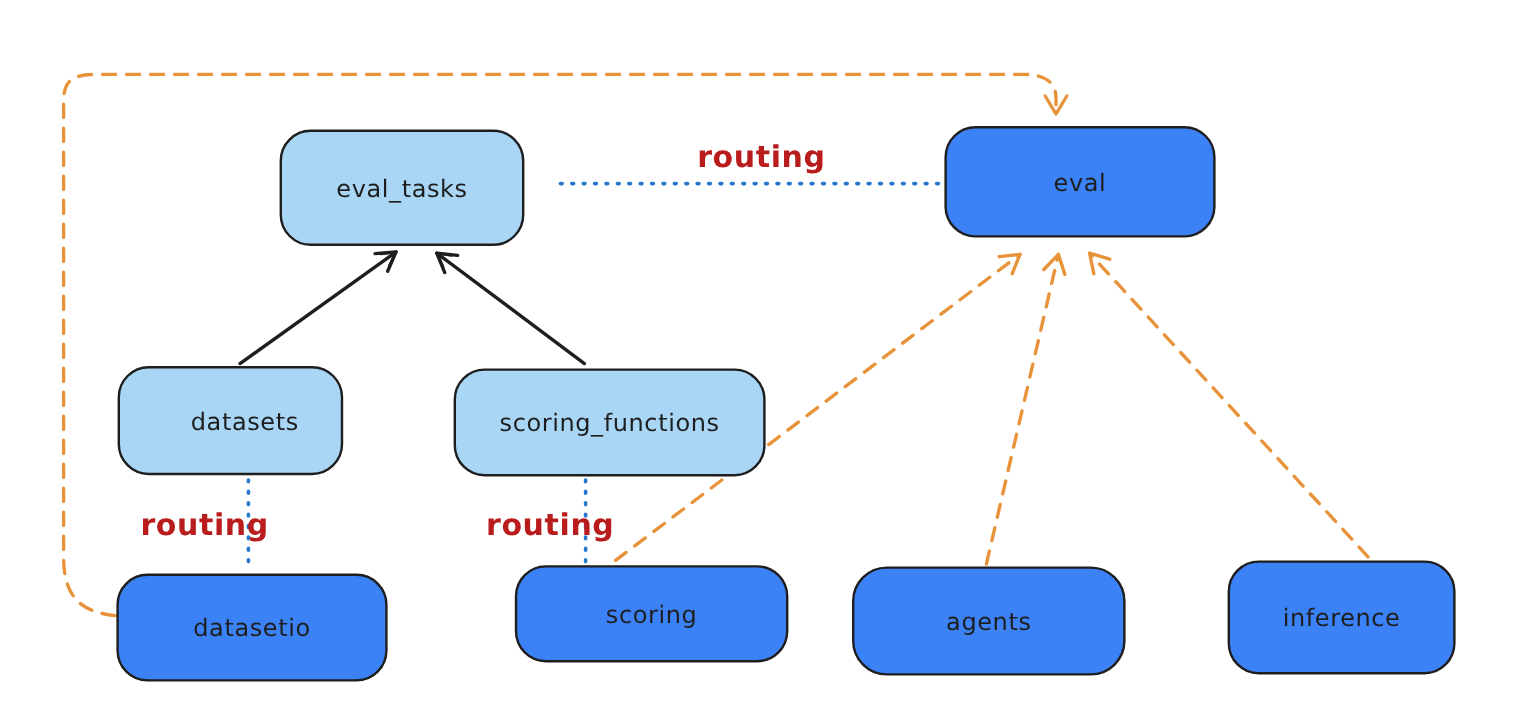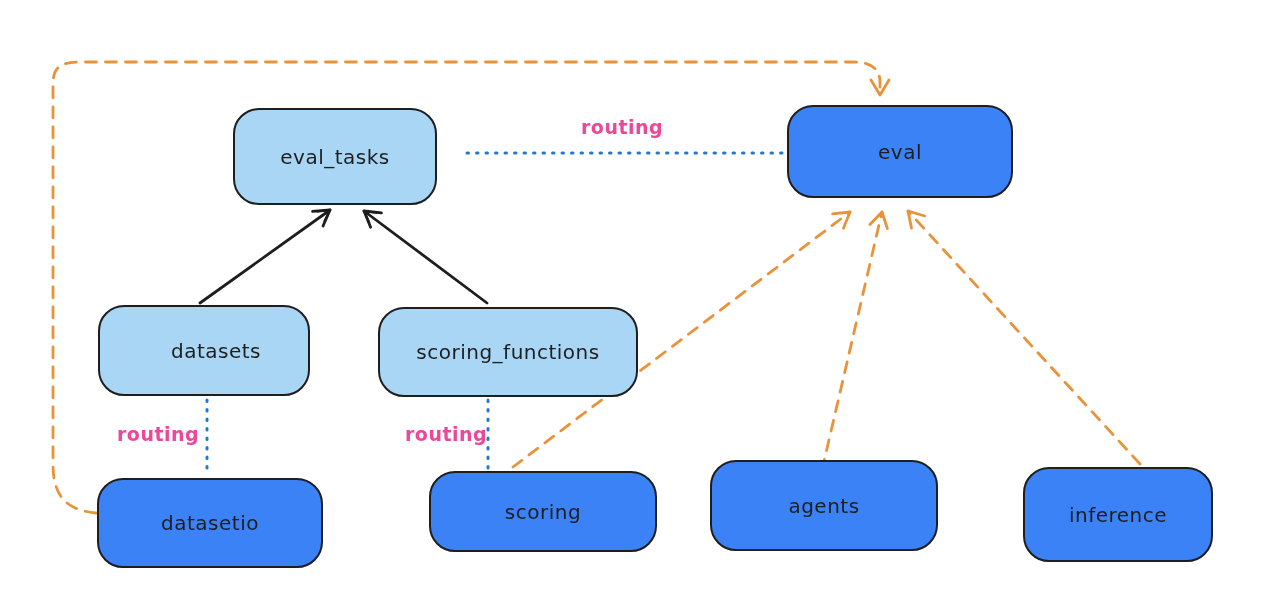--- a/index.html
+++ b/index.html
@@ -31,22 +31,22 @@
     align-items: center;
     justify-content: center;
     font-size: 20px;
     color: #1e1e1e;
     letter-spacing: 0.5px;
   }
   .node.blue  { background: #a9d6f5; }
   .node.green { background: #3b82f6; }
   .edge-label {
     position: absolute;
-    color: #ec4899;
-    font-size: 19px;
+    color: #b91c1c;
+    font-size: 25px;
     font-weight: bold;
     letter-spacing: 0.5px;
     white-space: nowrap;
   }
 </style>
 </head>
 <body>
 
 <div class="canvas">
 
@@ -75,37 +75,37 @@
   </svg>
 
   <div class="node blue" style="left:233px; top:108px; width:204px; height:97px;">
     <span>eval_tasks</span>
   </div>
 
   <div class="node green" style="left:787px; top:105px; width:226px; height:93px;">
     <span>eval</span>
   </div>
 
-  <div class="node blue" style="left:98px; top:305px; width:212px; height:91px;padding-left:24px;">
+  <div class="node blue" style="left:98px; top:305px; width:188px; height:91px;padding-left:24px;">
     <span>datasets</span>
   </div>
 
   <div class="node blue" style="left:378px; top:307px; width:260px; height:90px;">
     <span>scoring_functions</span>
   </div>
 
   <div class="node green" style="left:97px; top:478px; width:226px; height:90px;align-items:center;">
     <span>datasetio</span>
   </div>
 
   <div class="node green" style="left:385px; top:471px; width:228px; height:81px;margin-left:44px;">
     <span>scoring</span>
   </div>
 
-  <div class="node green" style="left:710px; top:460px; width:228px; height:91px;">
+  <div class="node green" style="left:710px; top:472px; width:228px; height:91px;border-radius:29px;">
     <span>agents</span>
   </div>
 
   <div class="node green" style="left:1023px; top:467px; width:190px; height:95px;">
     <span>inference</span>
   </div>
 
   <div class="edge-label" style="left:581px; top:116px;">routing</div>
 
   <div class="edge-label" style="left:117px; top:423px;">routing</div>

